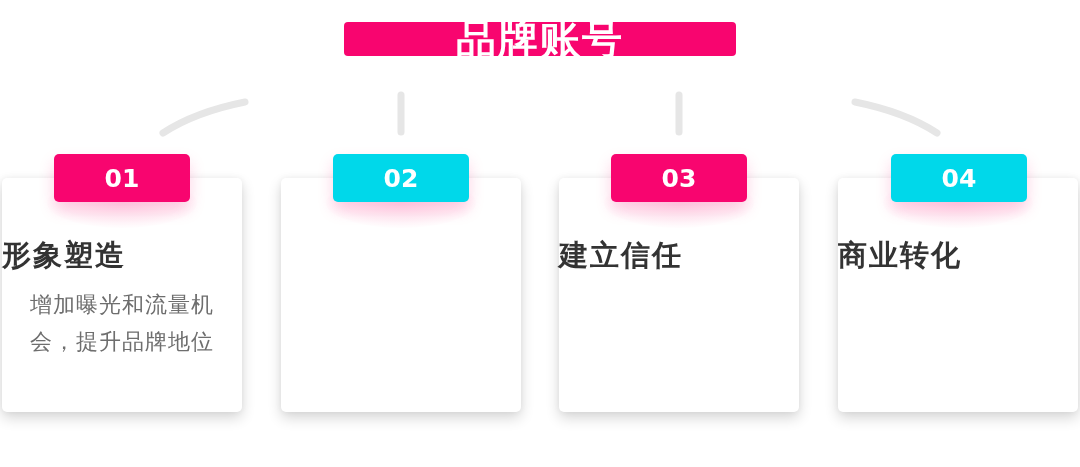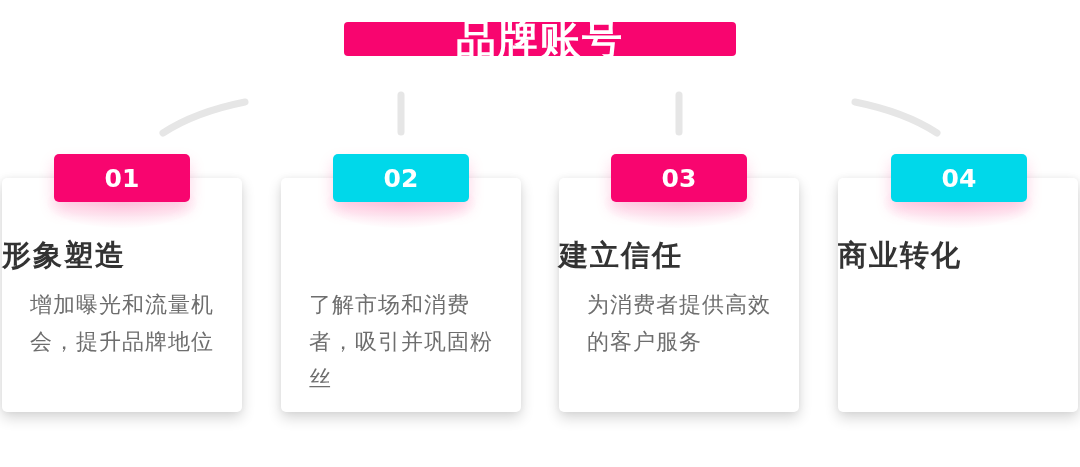--- a/index.html
+++ b/index.html
@@ -112,28 +112,26 @@
 
 <div class="card" style="left:2px;">
   <div class="glow"></div>
   <div class="card-title">形象塑造</div>
   <div class="card-desc">增加曝光和流量机会，提升品牌地位</div>
 </div>
 <div class="badge pink" style="left:54px;">01</div>
 
 <div class="card" style="left:281px;">
   <div class="glow"></div>
-  <div class="card-desc">了解市场和消费者，吸引并巩固粉丝</div>
 </div>
 <div class="badge cyan" style="left:333px;">02</div>
 
 <div class="card" style="left:559px;">
   <div class="glow"></div>
   <div class="card-title">建立信任</div>
-  <div class="card-desc">为消费者提供高效的客户服务</div>
 </div>
 <div class="badge pink" style="left:611px;">03</div>
 
 <div class="card" style="left:838px;padding-left:44px;">
   <div class="glow"></div>
   <div class="card-title">商业转化</div>
 </div>
 <div class="badge cyan" style="left:891px;">04</div>
 
 </body></html>

